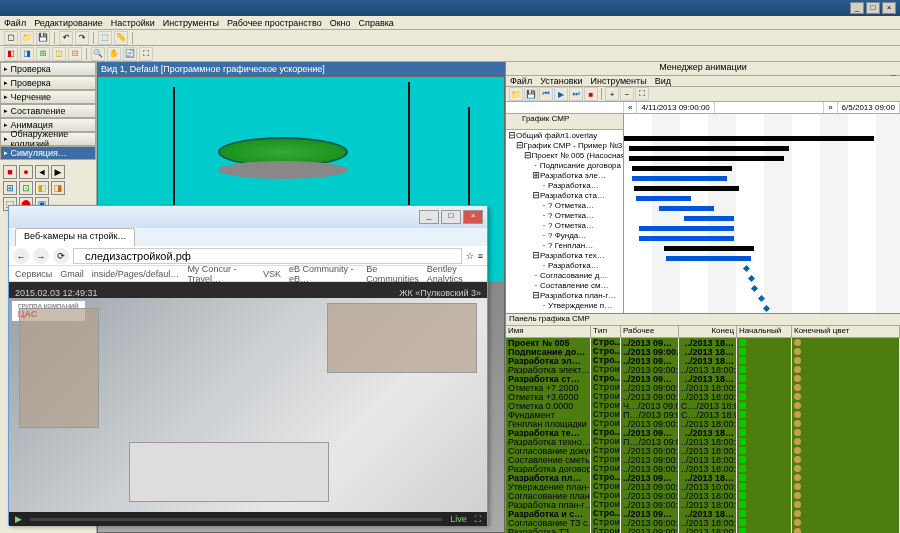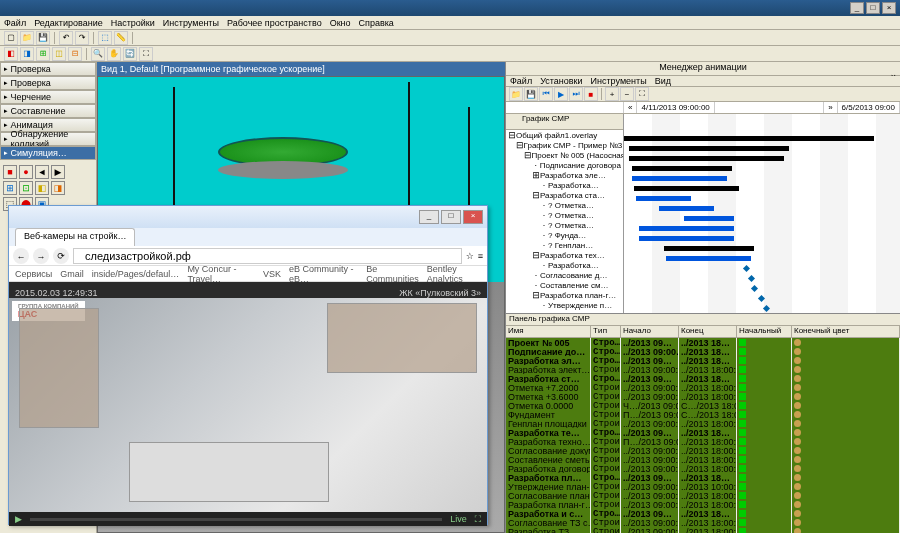--- a/index.html
+++ b/index.html
@@ -71,21 +71,21 @@
   .gchart { flex: 1; position: relative; background: repeating-linear-gradient(90deg,#fff,#fff 28px,#f4f4f4 28px,#f4f4f4 56px); }
   .gbar { position: absolute; height: 5px; }
   .gbar.black { background: #000; }
   .gbar.blue { background: #0055dd; }
   .gdiamond { position: absolute; width: 5px; height: 5px; background: #06a; transform: rotate(45deg); }
 
   .detail-panel { flex: 1; display: flex; flex-direction: column; }
   .detail-head { height: 12px; background: #ece9d8; border-bottom: 1px solid #aca899; padding: 0 3px; font-size: 8px; }
   .detail-cols { height: 12px; background: #ece9d8; display: flex; border-bottom: 1px solid #aca899; }
   .detail-cols div { border-right: 1px solid #aca899; padding: 0 2px; font-size: 8px; overflow: hidden; }
-  .dc-name { width: 85px; } .dc-type { width: 30px; font-family: Liberation Mono, monospace; } .dc-start { width: 58px; } .dc-end { width: 58px; } .dc-sc { width: 55px; } .dc-ec { flex: 1; }
+  .dc-name { width: 85px; } .dc-type { width: 30px; font-family: Liberation Mono, monospace; } .dc-start { width: 58px; } .dc-end { width: 58px; text-align: right; } .dc-sc { width: 55px; } .dc-ec { flex: 1; }
   .detail-body { flex: 1; overflow: hidden; background: #4d7c0f; }
   .drow { height: 9px; display: flex; font-size: 8px; white-space: nowrap; }
   .drow div { border-right: 1px solid #eee; padding: 0 2px; overflow: hidden; }
   .drow.bold { font-weight: bold; }
   .sq { display: inline-block; width: 7px; height: 7px; margin-top: 1px; }
   .sq.g { background: #0c0; } .sq.tan { background: #c8a050; border-radius: 50%; }
 
   .coord-box { margin-left: auto; display: flex; gap: 2px; align-items: center; font-size: 8px; }
   .coord-box input { width: 52px; height: 12px; border: 1px inset #999; font-size: 8px; padding: 0 2px; }
 </style>
@@ -263,21 +263,21 @@
           <div class="gdiamond" style="top: 182px; left: 135px;"></div>
           <div class="gdiamond" style="top: 192px; left: 140px;"></div>
         </div>
     </div>
 
     <div class="detail-panel">
       <div class="detail-head">Панель графика СМР</div>
       <div class="detail-cols">
         <div class="dc-name">Имя</div>
         <div class="dc-type">Тип</div>
-        <div class="dc-start">Начало</div>
+        <div class="dc-start">Рабочее</div>
         <div class="dc-end">Конец</div>
         <div class="dc-sc">Начальный цвет</div>
         <div class="dc-ec">Конечный цвет</div>
       </div>
       <div class="detail-body" id="detail-body">
           <div class="drow bold">
             <div class="dc-name">Проект № 005</div>
             <div class="dc-type">Стро…</div>
             <div class="dc-start">../2013 09…</div>
             <div class="dc-end">../2013 18…</div>

